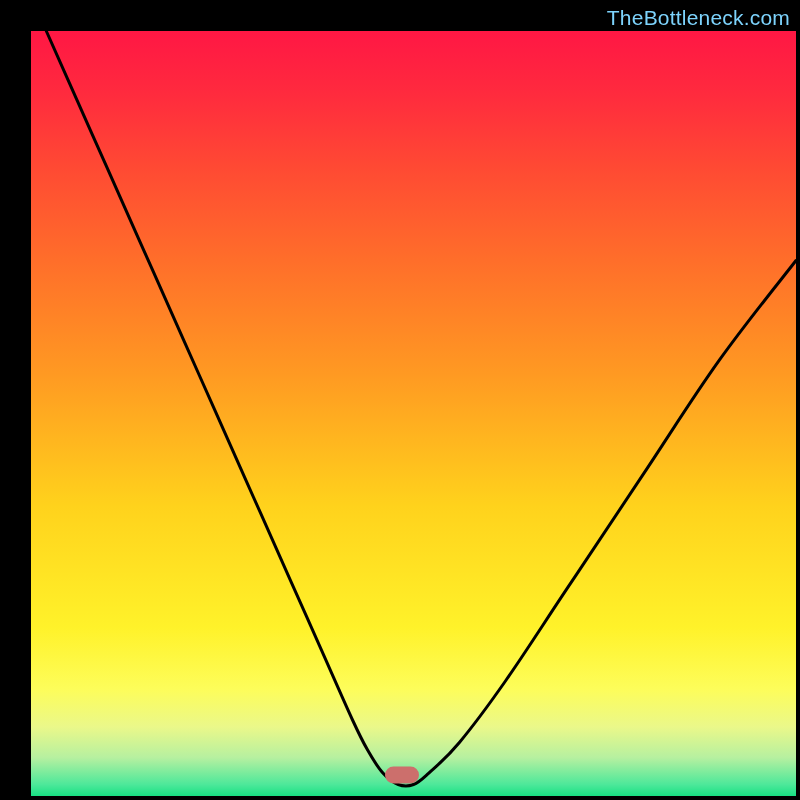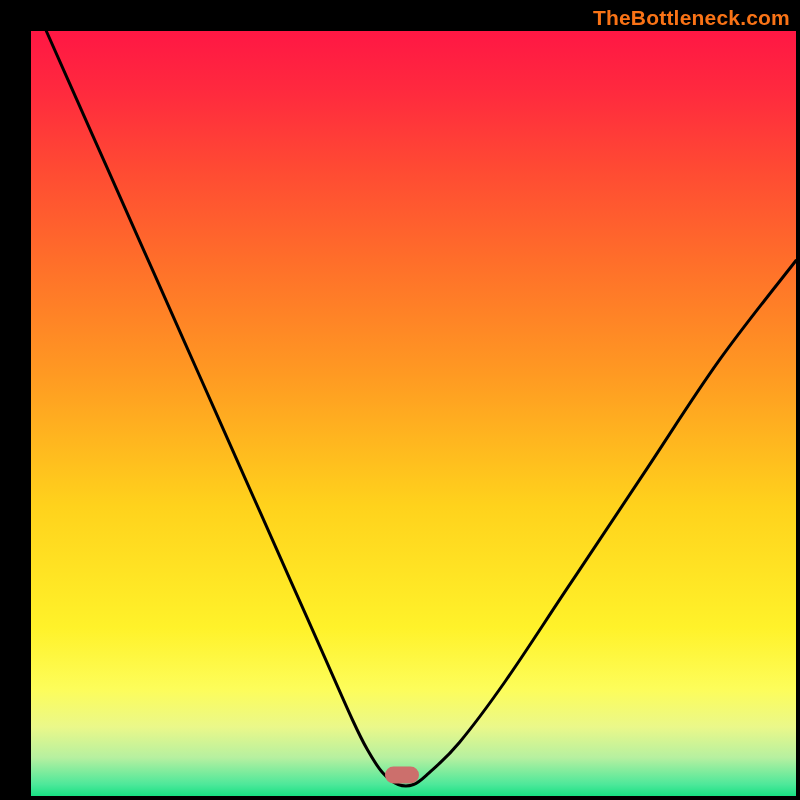--- a/index.html
+++ b/index.html
@@ -20,22 +20,22 @@
   svg {
     position: absolute;
     top: 0;
     left: 0;
   }
   .watermark {
     position: absolute;
     top: 6px;
     right: 10px;
     font-size: 21px;
-    font-weight: 700;
-    color: #f97316;
+    font-weight: 400;
+    color: #7dd3fc;
     letter-spacing: 0.2px;
     user-select: none;
   }
   .marker {
     position: absolute;
     width: 34px;
     height: 17px;
     border-radius: 10px;
     background: #cc6f6c;
     transform: translate(-50%, -50%);

